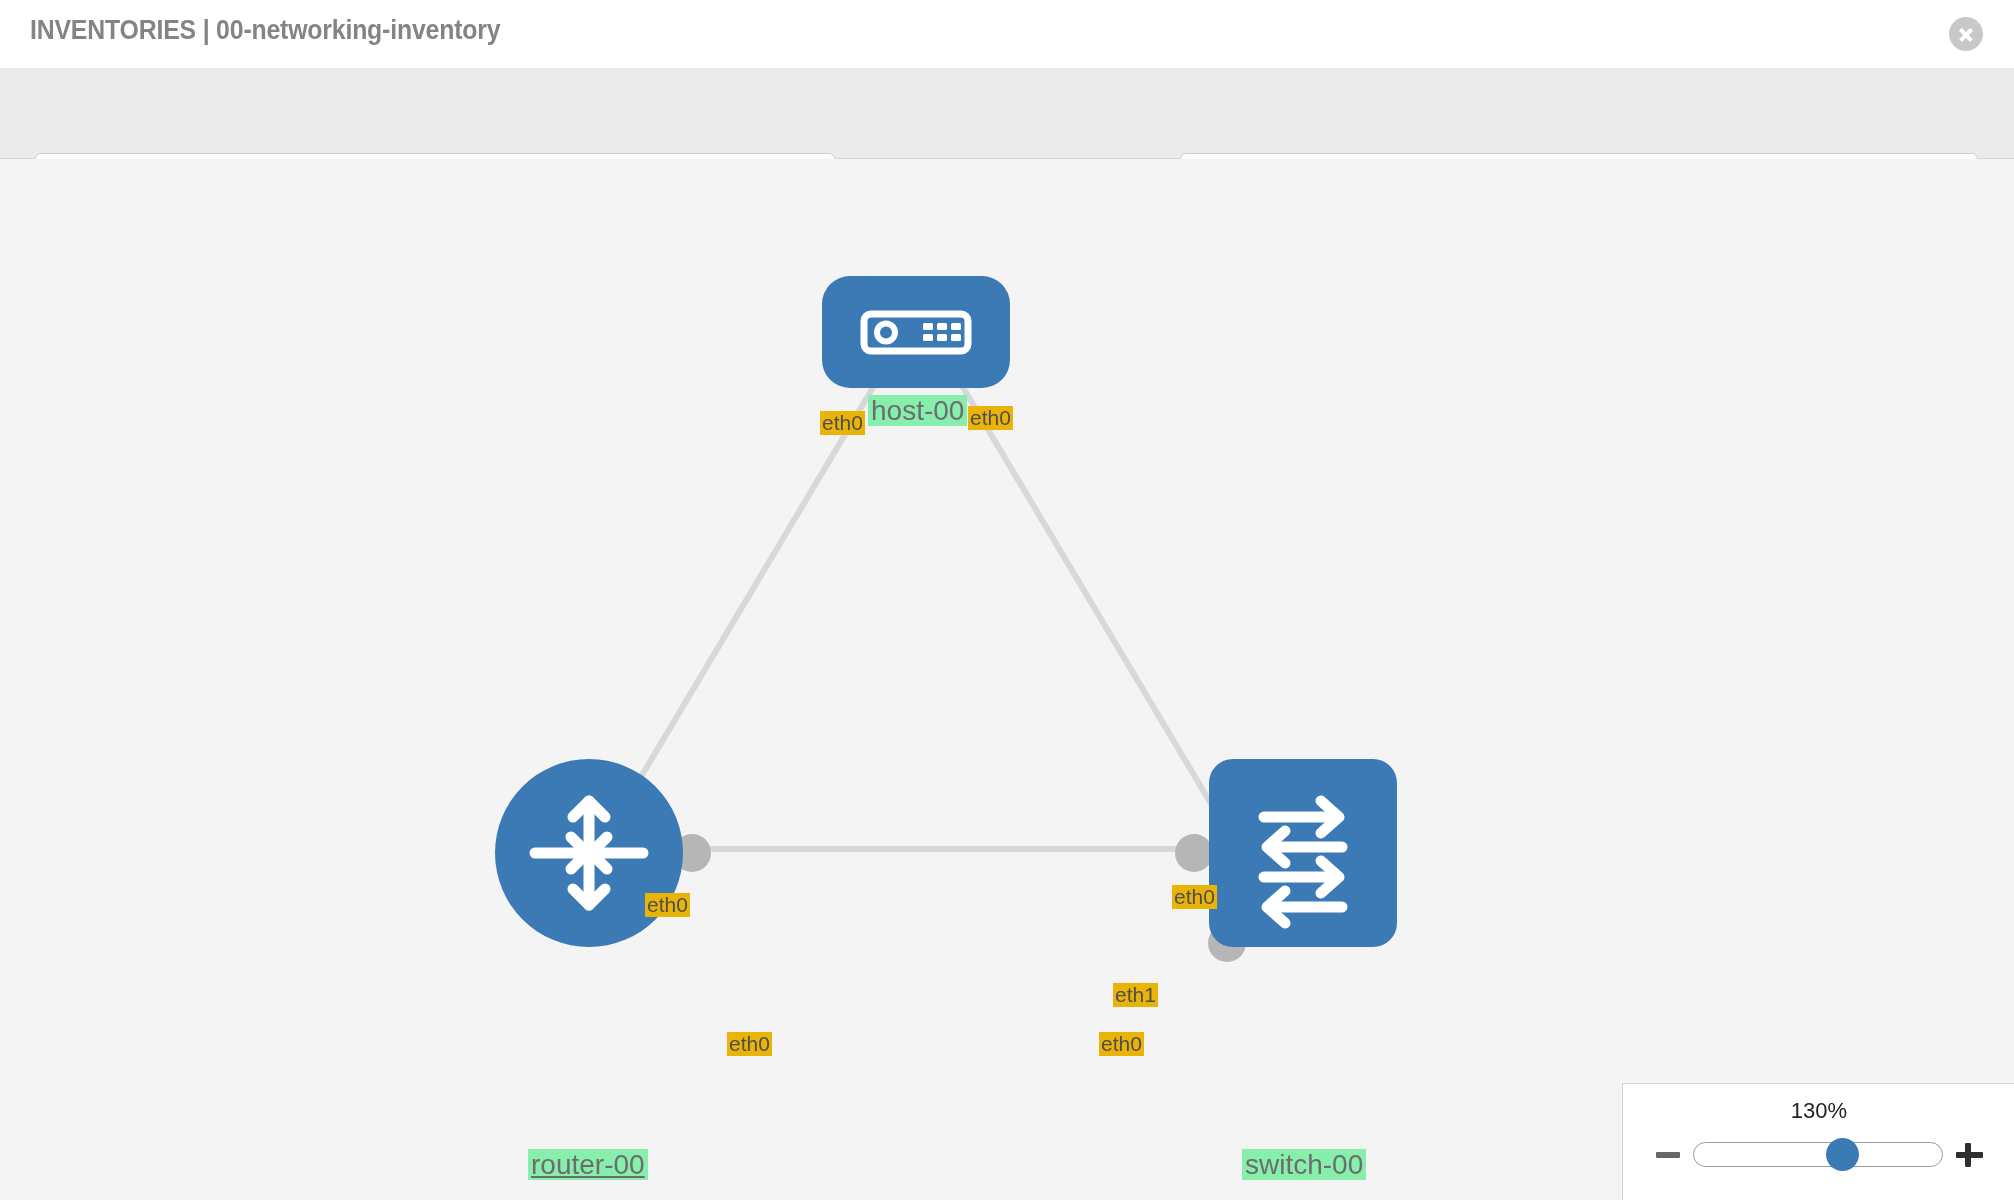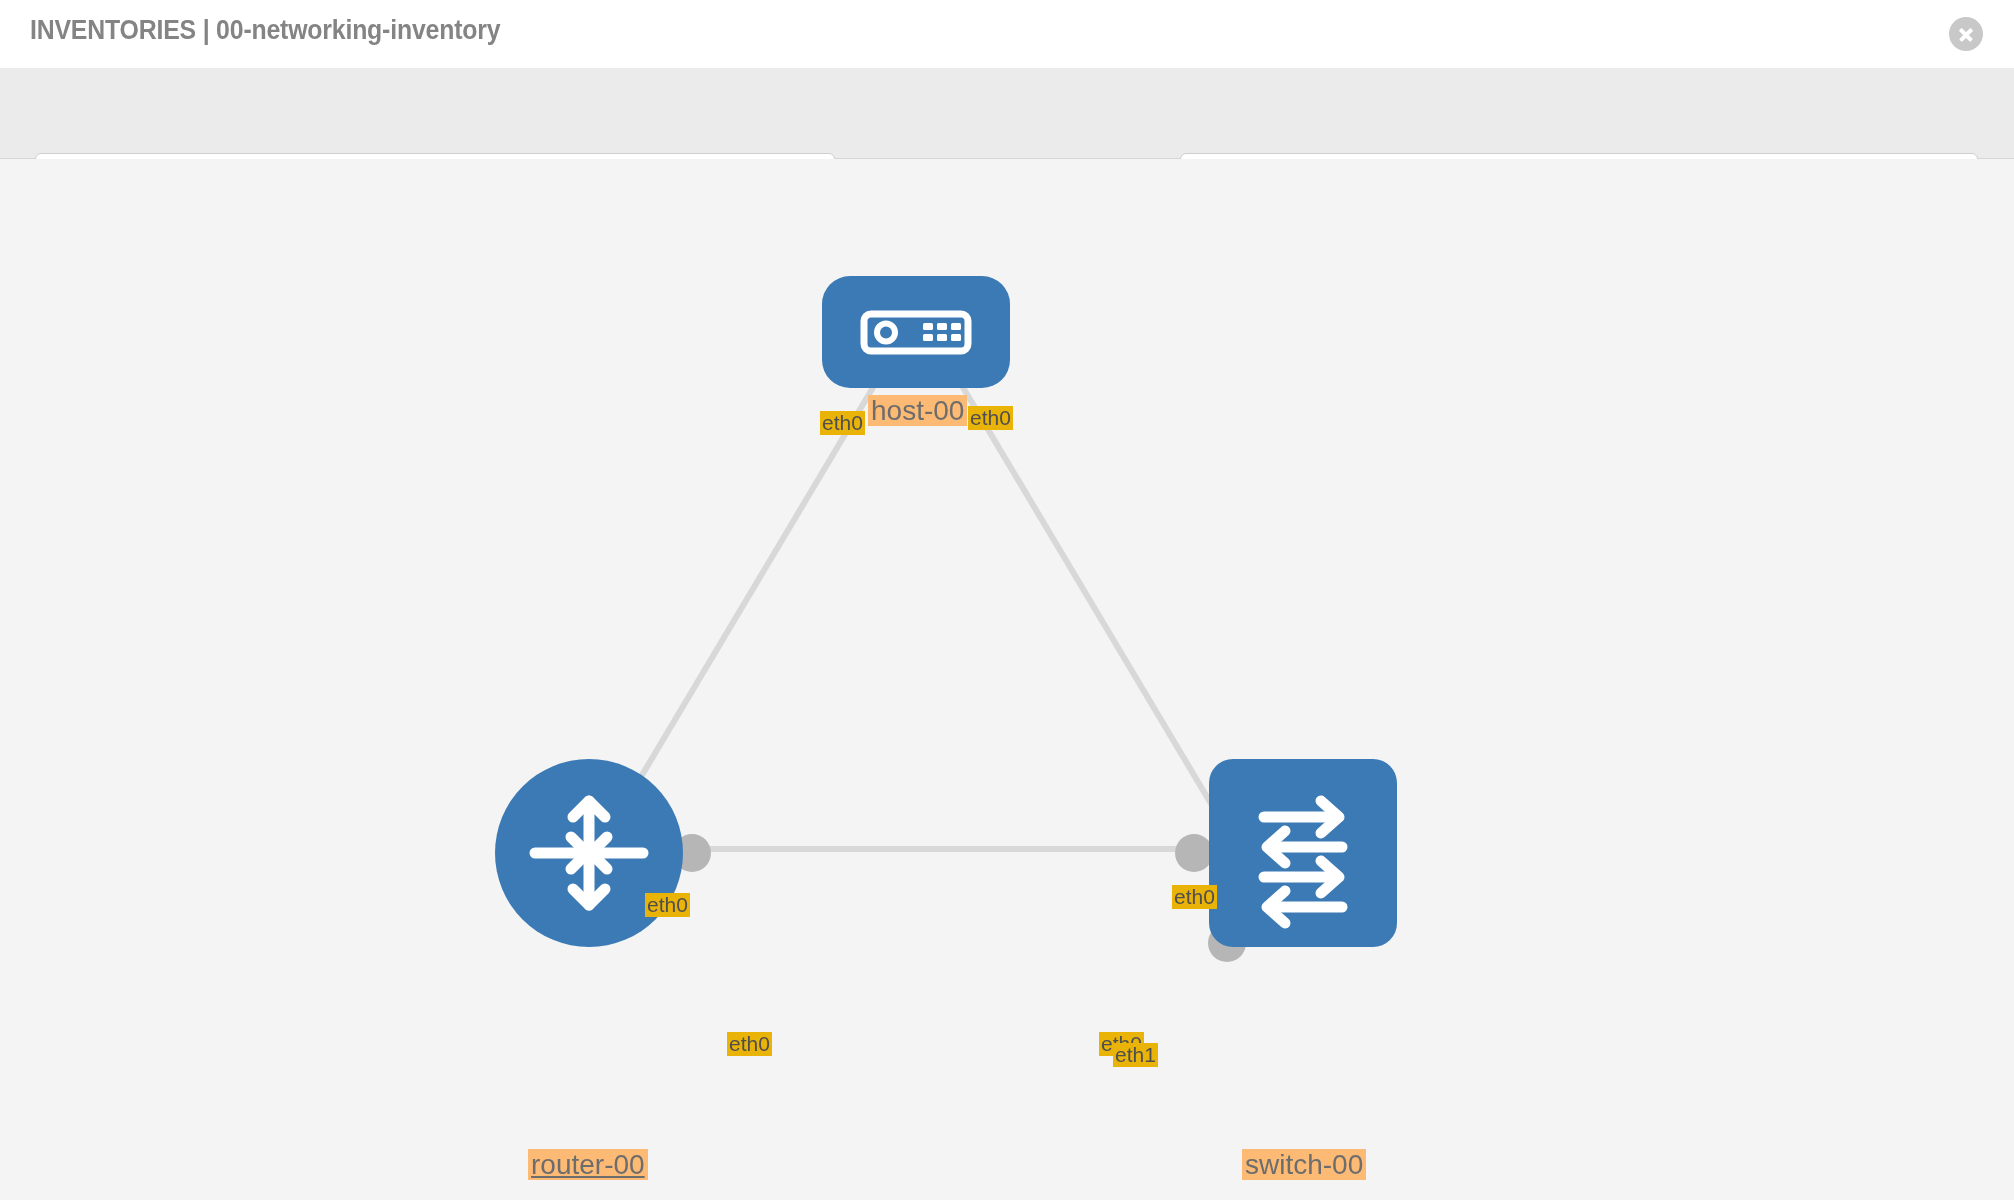--- a/index.html
+++ b/index.html
@@ -163,21 +163,21 @@
     width: 38px;
     height: 38px;
     border-radius: 50%;
     background: #b6b6b6;
     z-index: 2;
   }
 
   .node-label {
     position: absolute;
     z-index: 5;
-    background: #fdba74;
+    background: #86efac;
     color: #6d6d6d;
     font-size: 28px;
     line-height: 1.05;
     padding: 1px 3px;
     white-space: nowrap;
     font-family: "Liberation Sans", sans-serif;
   }
   .if-label {
     position: absolute;
     z-index: 6;
@@ -372,17 +372,25 @@
     <div class="node-label" style="left:528px; top:990px;text-decoration:underline;">router-00</div>
     <div class="node-label" style="left:1242px; top:990px;">switch-00</div>
 
     <div class="if-label" style="left:820px; top:252px;">eth0</div>
     <div class="if-label" style="left:968px; top:247px;">eth0</div>
     <div class="if-label" style="left:645px; top:734px;">eth0</div>
     <div class="if-label" style="left:1172px; top:726px;">eth0</div>
     <div class="if-label" style="left:727px; top:873px;">eth0</div>
 
     <div class="if-label" style="left:1099px; top:873px; z-index:6;">eth0</div>
-    <div class="if-label" style="left:1113px; top:884px; z-index:7;">eth1</div>
+    <div class="if-label" style="left:1113px; top:824px; z-index:7;">eth1</div>
   </div>
 
+  <div class="zoom-panel">
+    <div class="zoom-value">130%</div>
+    <div class="zoom-minus"></div>
+    <div class="zoom-track">
+      <div class="zoom-thumb" id="zoom-thumb" style="left: 60%;"></div>
+    </div>
+    <div class="zoom-plus"></div>
+  </div>
 
 </div>
 
 </body></html>

